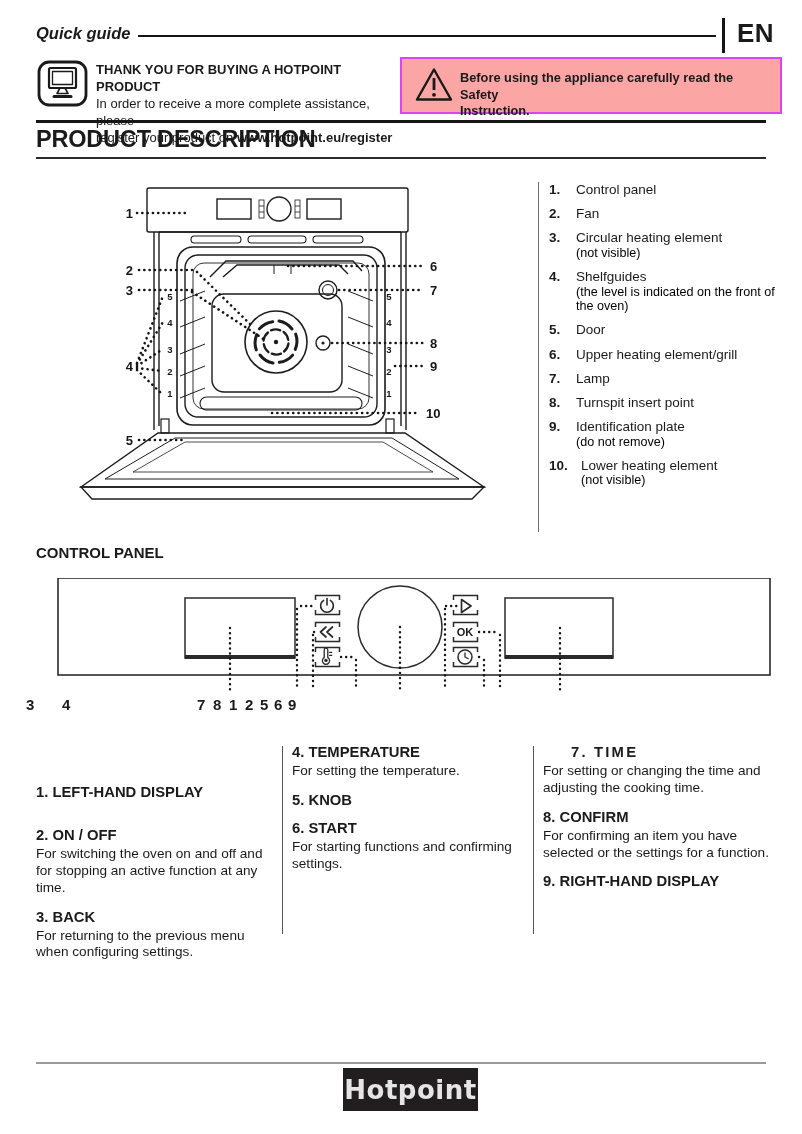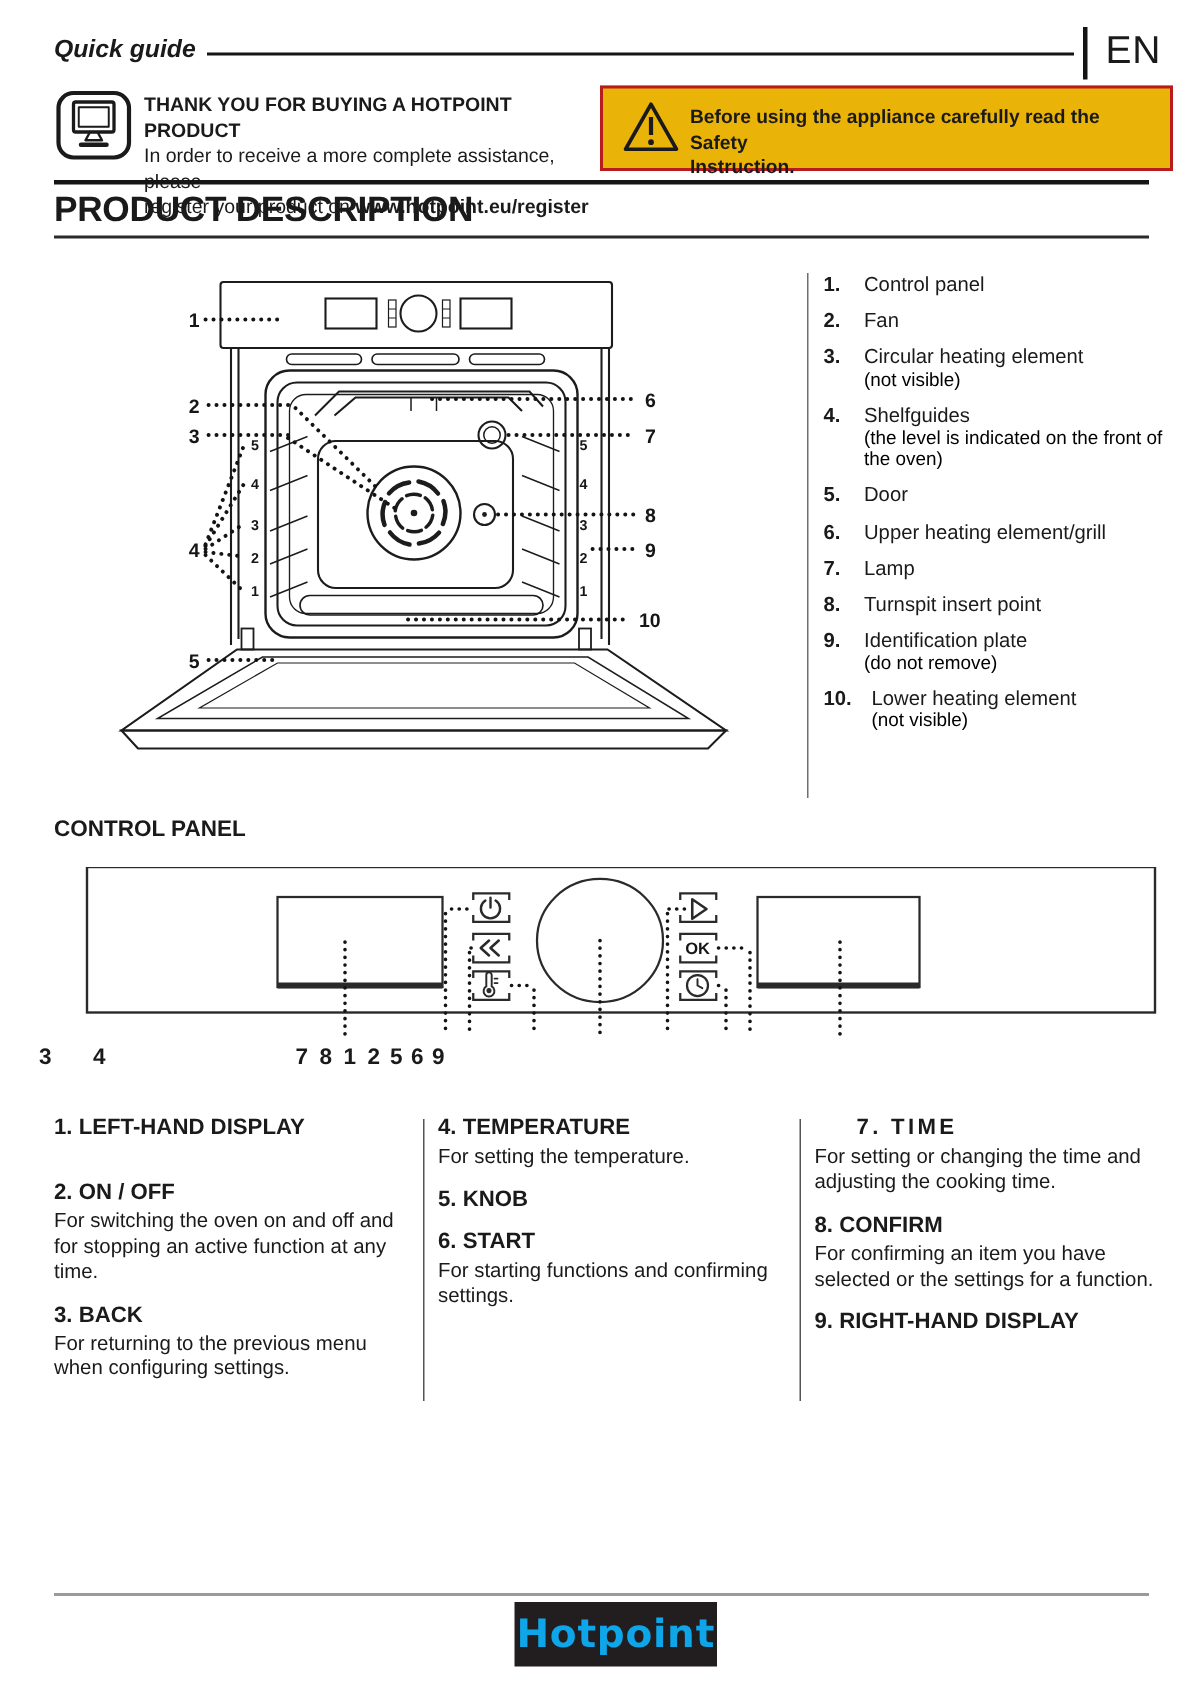--- a/index.html
+++ b/index.html
@@ -3,30 +3,30 @@
 <meta charset="utf-8">
 <style>
   html,body{margin:0;padding:0;background:#fff;}
   body{font-family:"Liberation Sans","DejaVu Sans",sans-serif;color:#1a1a1a;}
   .page{position:relative;width:802px;height:1134px;margin:0 auto;background:#fff;overflow:hidden;}
 
   
   .quick-guide{position:absolute;left:36px;top:24px;font-size:16.5px;font-weight:bold;font-style:italic;}
   .hdr-line{position:absolute;left:138px;top:35px;width:578px;height:2px;background:#141414;}
   .hdr-vbar{position:absolute;left:722px;top:18px;width:2.5px;height:35px;background:#141414;}
-  .lang{position:absolute;left:737px;top:18px;font-size:26px;font-weight:normal;letter-spacing:.5px;}
+  .lang{position:absolute;left:737px;top:18px;font-size:26px;font-weight:bold;letter-spacing:.5px;}
 
   
   .thanks-icon{position:absolute;left:37px;top:60px;}
   .thanks-text{position:absolute;left:96px;top:62px;width:300px;font-size:13px;line-height:1.3;}
   .thanks-text .t1{font-weight:bold;display:block;}
   .thanks-text .url{font-weight:bold;}
 
   
-  .warnbox{position:absolute;left:400px;top:57px;width:378px;height:53px;background:#eab308;border:2px solid #b91c1c;}
+  .warnbox{position:absolute;left:400px;top:57px;width:378px;height:53px;background:#fca5a5;border:2px solid #d946ef;}
   .warn-icon{position:absolute;left:12px;top:7px;}
   .warn-text{position:absolute;left:58px;top:11px;width:300px;font-size:12.8px;font-weight:bold;line-height:1.3;}
   .warn-text span{display:block;}
 
   
   .rule-thick{position:absolute;left:36px;top:120px;width:730px;height:3px;background:#161616;}
   .pd-title{position:absolute;left:36px;top:126px;font-size:23.5px;font-weight:bold;letter-spacing:-.2px;}
   .rule-thin{position:absolute;left:36px;top:157px;width:730px;height:1.6px;background:#2a2a2a;}
 
   
@@ -55,29 +55,29 @@
   
   .cols{position:absolute;left:0;top:744px;width:802px;}
   .col{position:absolute;top:0;}
   .col1{left:36px;width:240px;}
   .col2{left:292px;width:238px;}
   .col3{left:543px;width:232px;}
   .col-div{position:absolute;top:2px;width:1.2px;height:188px;background:#555;}
   .cd1{left:282px;}
   .cd2{left:533px;}
   .cp-item{margin-bottom:12px;}
-  .cp-item.no-desc{margin-bottom:27px;}
+  .cp-item.no-desc{margin-bottom:27px;margin-top:40px;}
   .cp-item h4{margin:0 0 3px 0;font-size:14.8px;font-weight:bold;}
   .cp-item h4.spread{letter-spacing:2.2px;margin-left:28px;}
   .cp-item p{margin:0;font-size:13.6px;line-height:1.24;}
   .cp-item p:empty{display:none;}
 
   
   .foot-rule{position:absolute;left:36px;top:1062px;width:730px;height:2px;background:#9a9a9a;}
-  .logo{position:absolute;left:343px;top:1068px;width:135px;height:43px;background:#221e1f;color:#0ea5e9;
+  .logo{position:absolute;left:343px;top:1068px;width:135px;height:43px;background:#221e1f;color:#e5e5e5;
         display:flex;align-items:center;justify-content:center;
         font-family:"DejaVu Sans","Liberation Sans",sans-serif;font-weight:bold;font-size:26px;letter-spacing:.5px;}
 </style>
 </head>
 <body>
 
 <div class="page">
 
   <div class="quick-guide">Quick guide</div>
   <div class="hdr-line"></div>

